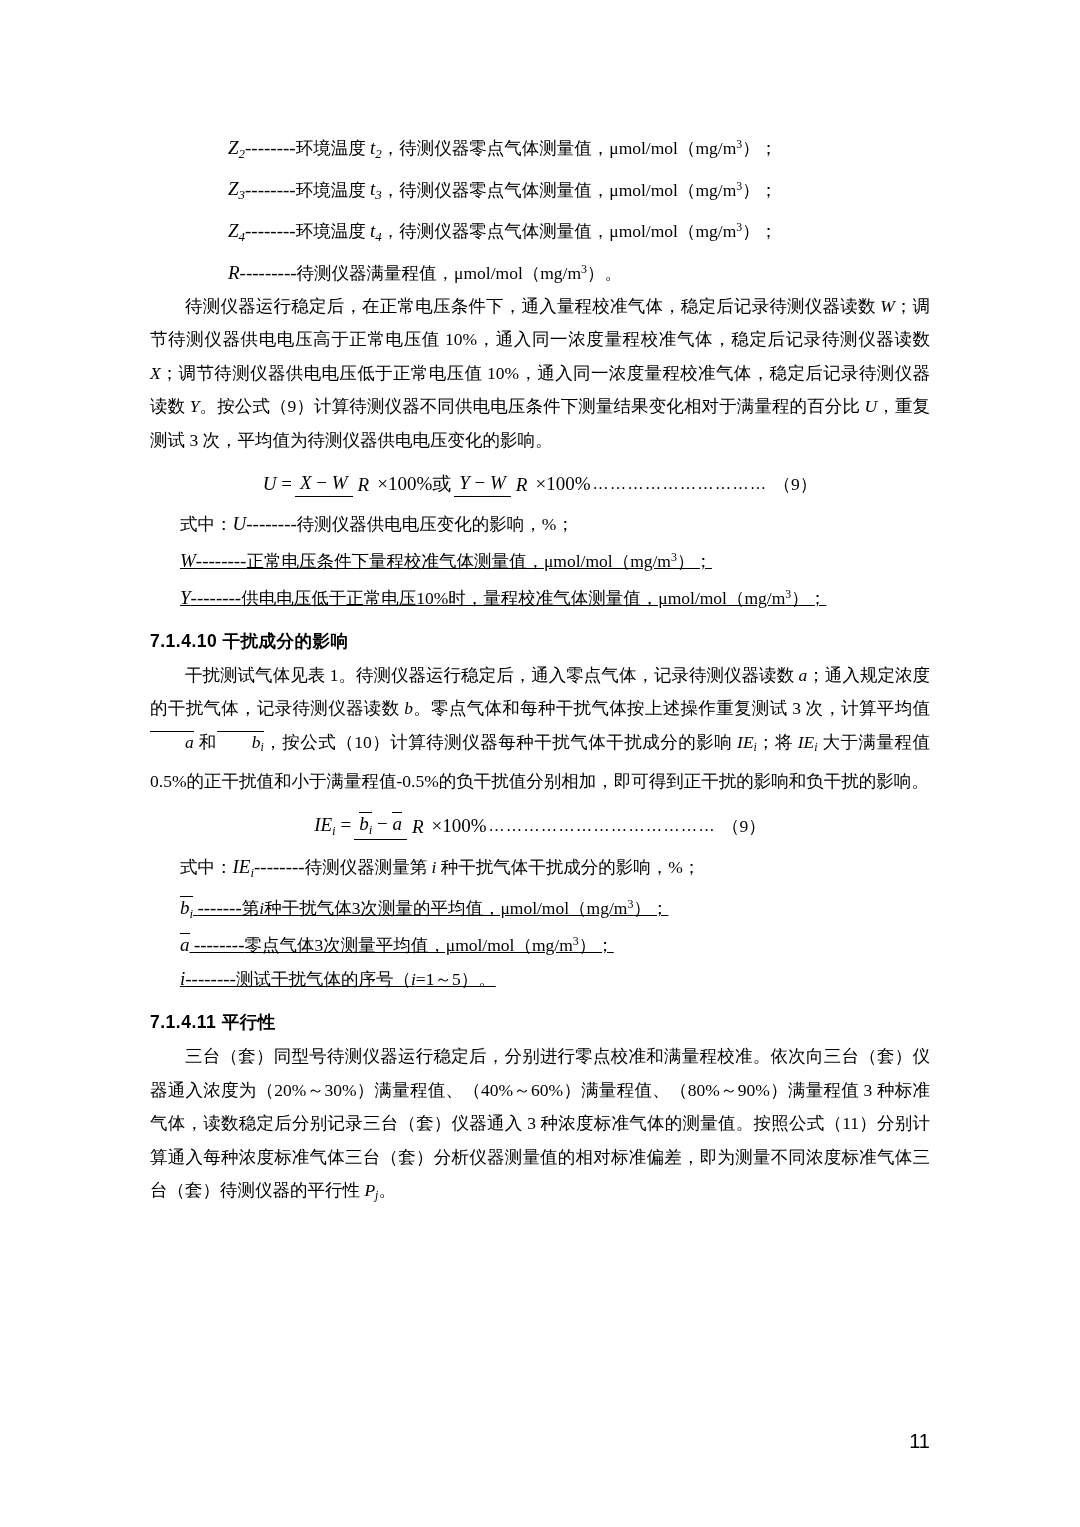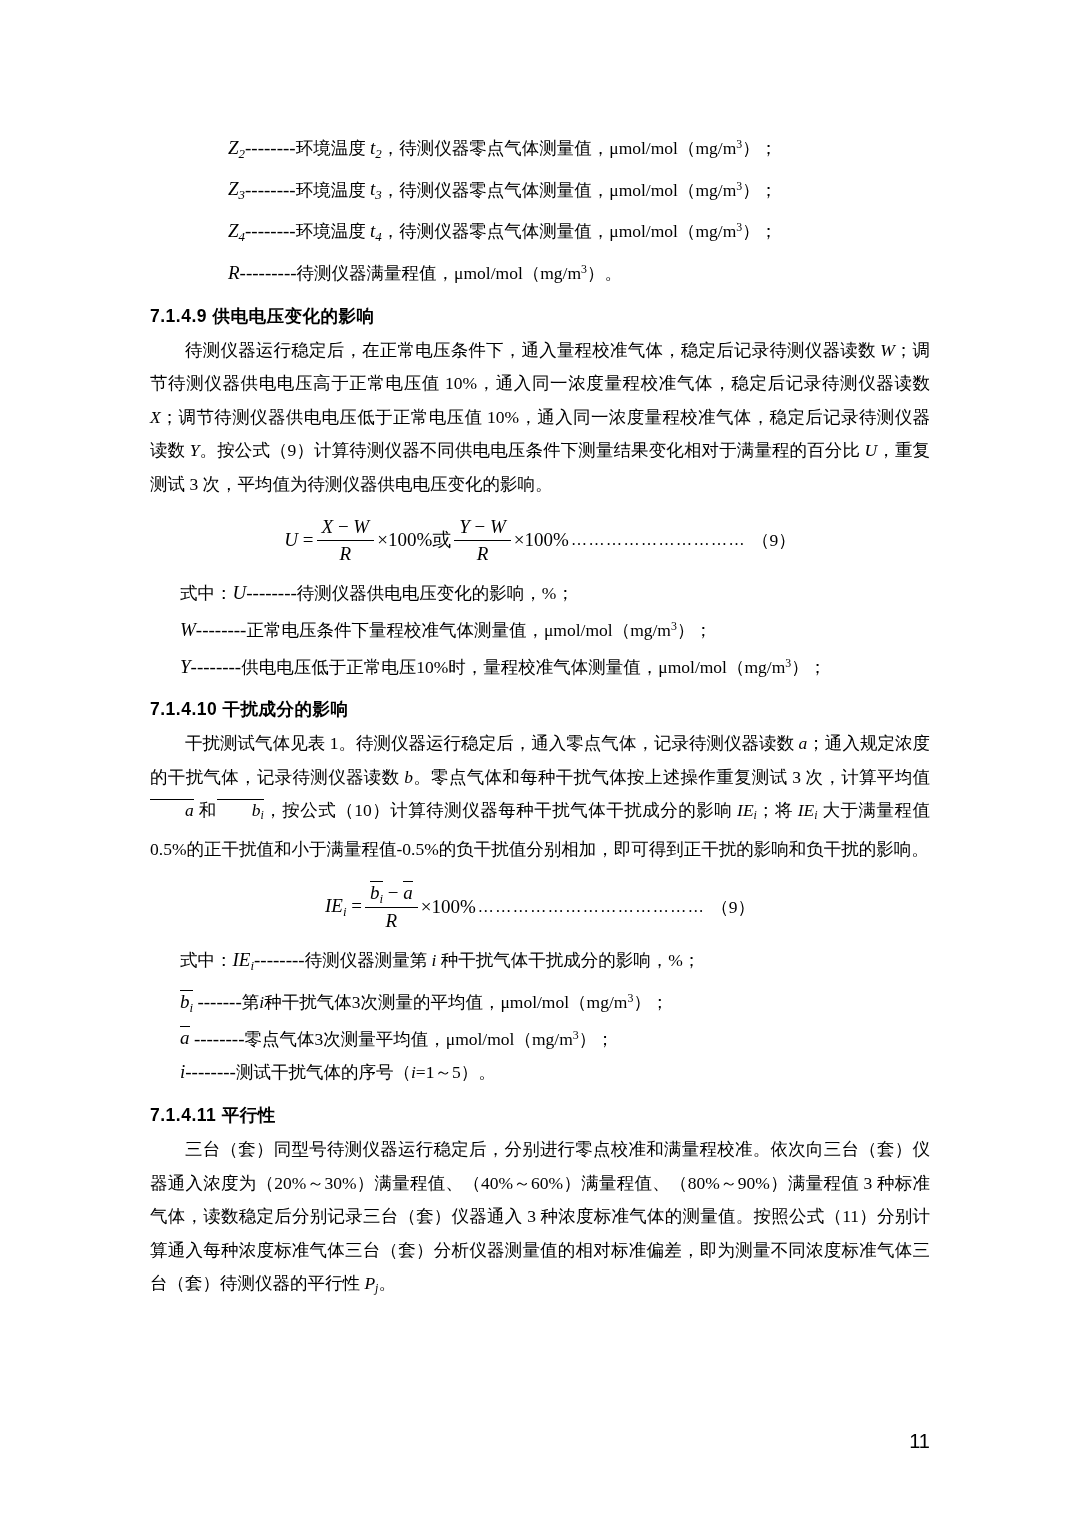--- a/index.html
+++ b/index.html
@@ -63,21 +63,21 @@
     padding-left: 4px;
   }
   .math {
     font-family: "Liberation Serif", "DejaVu Serif", serif;
     font-size: 19px;
     white-space: nowrap;
   }
   .it { font-style: italic; }
   .frac {
     display: inline-flex;
-    flex-direction: column;
+    flex-direction: row;
     align-items: center;
     vertical-align: middle;
     margin: 0 3px;
     font-size: 18px;
   }
   .frac .num {
     padding: 0 5px 1px 5px;
     border-bottom: 1.2px solid #000;
     line-height: 1.25;
   }
@@ -93,20 +93,21 @@
   }
   sub { font-size: 0.68em; vertical-align: -0.28em; }
   sup { font-size: 0.68em; vertical-align: 0.5em; }
   .where {
     font-size: 17.5px;
     line-height: 33px;
     margin-left: 30px;
     white-space: nowrap;
   }
   .where-ind {
+    text-decoration: underline;
   }
   .pagenum {
     position: absolute;
     right: 150px;
     bottom: 74px;
     font-size: 20px;
     font-family: "Liberation Sans", "DejaVu Sans", sans-serif;
   }
 </style>
 </head>
@@ -122,21 +123,20 @@
       <span class="math it">Z<sub>3</sub></span><span class="math">--------</span>环境温度 <span class="math it">t<sub>3</sub></span>，待测仪器零点气体测量值，μmol/mol（mg/m<sup>3</sup>）；
     </div>
     <div class="def-line">
       <span class="math it">Z<sub>4</sub></span><span class="math">--------</span>环境温度 <span class="math it">t<sub>4</sub></span>，待测仪器零点气体测量值，μmol/mol（mg/m<sup>3</sup>）；
     </div>
     <div class="def-line">
       <span class="math it">R</span><span class="math">---------</span>待测仪器满量程值，μmol/mol（mg/m<sup>3</sup>）。
     </div>
   </div>
 
-  <div class="heading">7.1.4.9  供电电压变化的影响</div>
   <p class="para">
     待测仪器运行稳定后，在正常电压条件下，通入量程校准气体，稳定后记录待测仪器读数 <span class="it">W</span>；调节待测仪器供电电压高于正常电压值 10%，通入同一浓度量程校准气体，稳定后记录待测仪器读数 <span class="it">X</span>；调节待测仪器供电电压低于正常电压值 10%，通入同一浓度量程校准气体，稳定后记录待测仪器读数 <span class="it">Y</span>。按公式（9）计算待测仪器不同供电电压条件下测量结果变化相对于满量程的百分比 <span class="it">U</span>，重复测试 3 次，平均值为待测仪器供电电压变化的影响。
   </p>
 
   <div class="formula-row">
     <span class="math"><span class="it">U</span> =</span>
     <span class="frac">
       <span class="num math"><span class="it">X</span> − <span class="it">W</span></span>
       <span class="den math it">R</span>
     </span>

